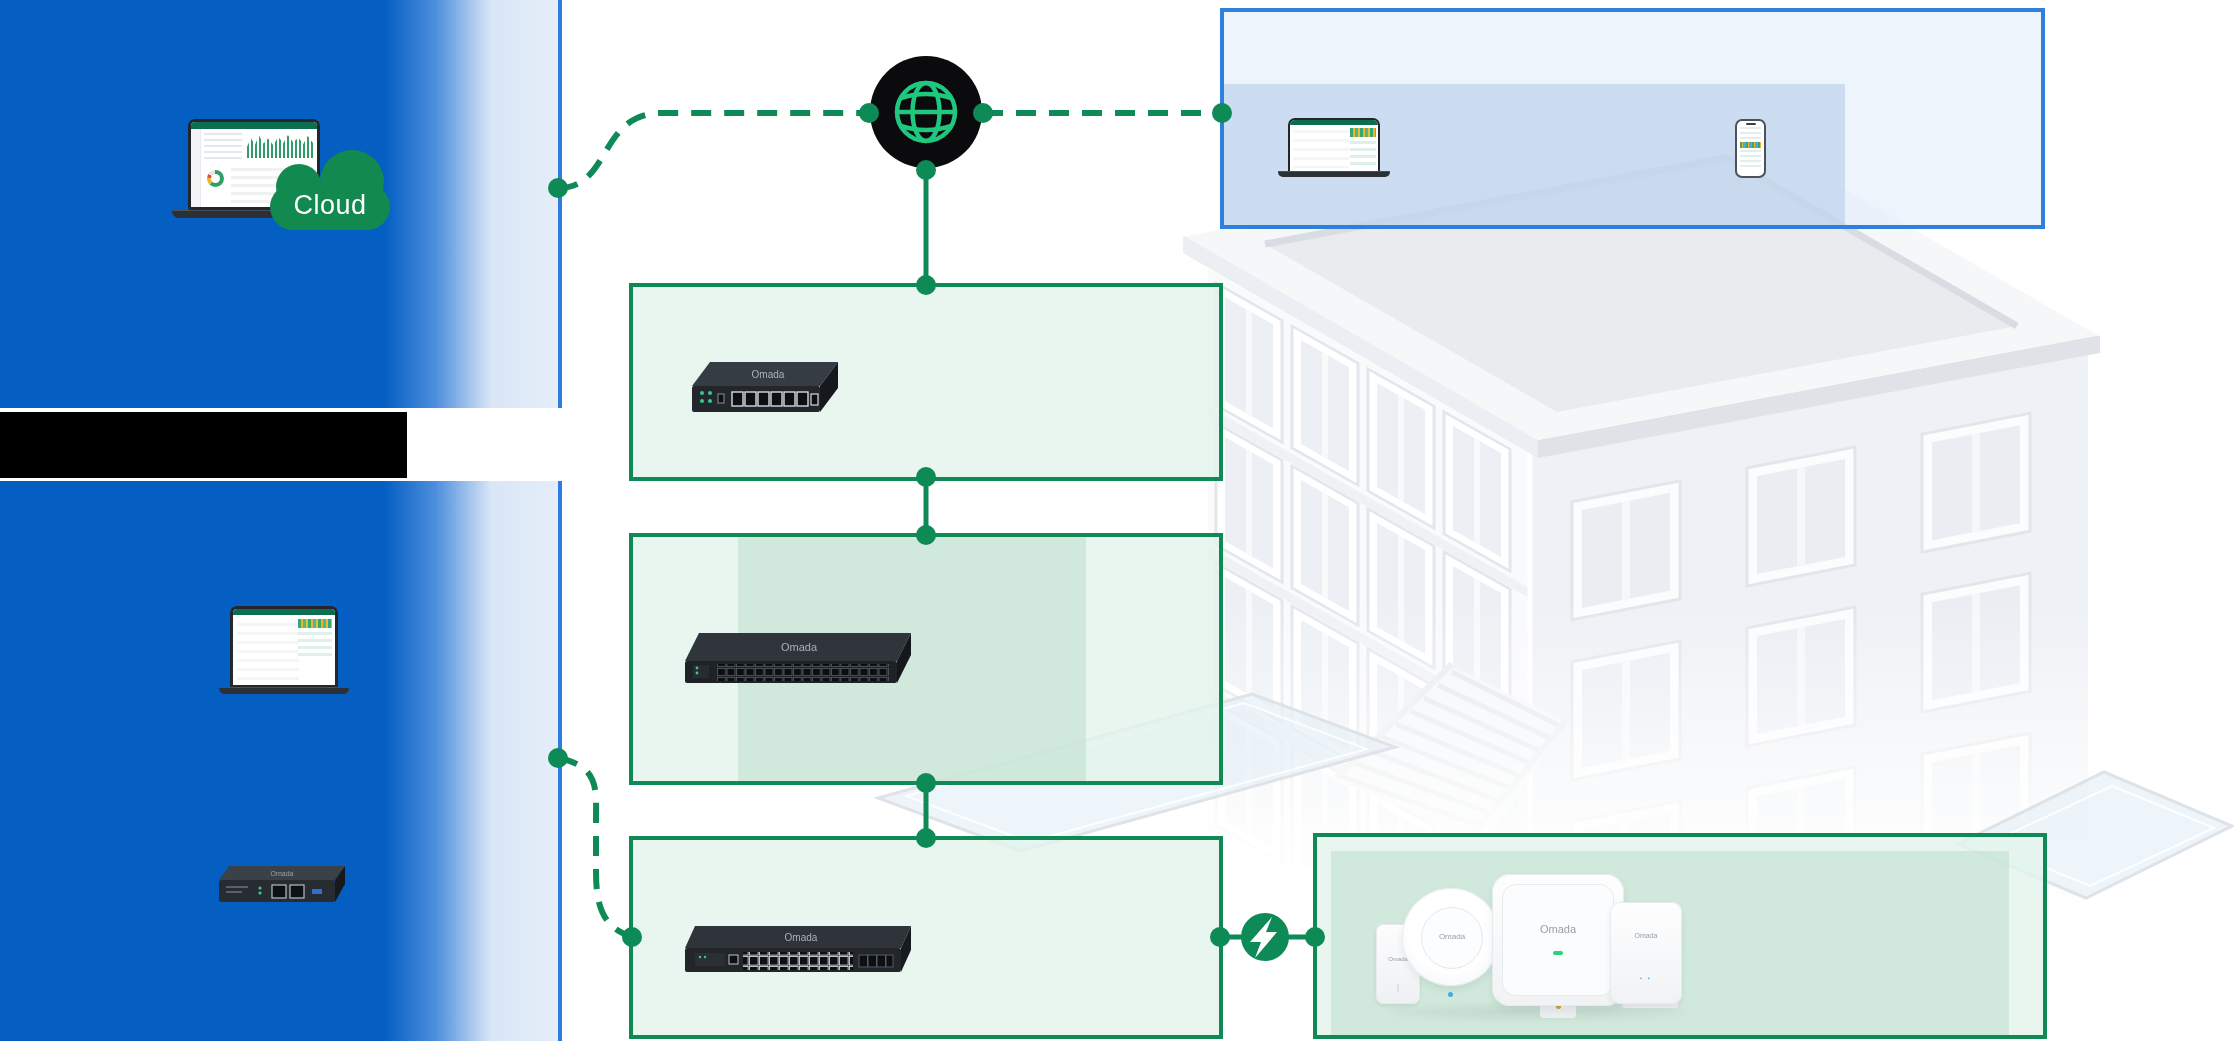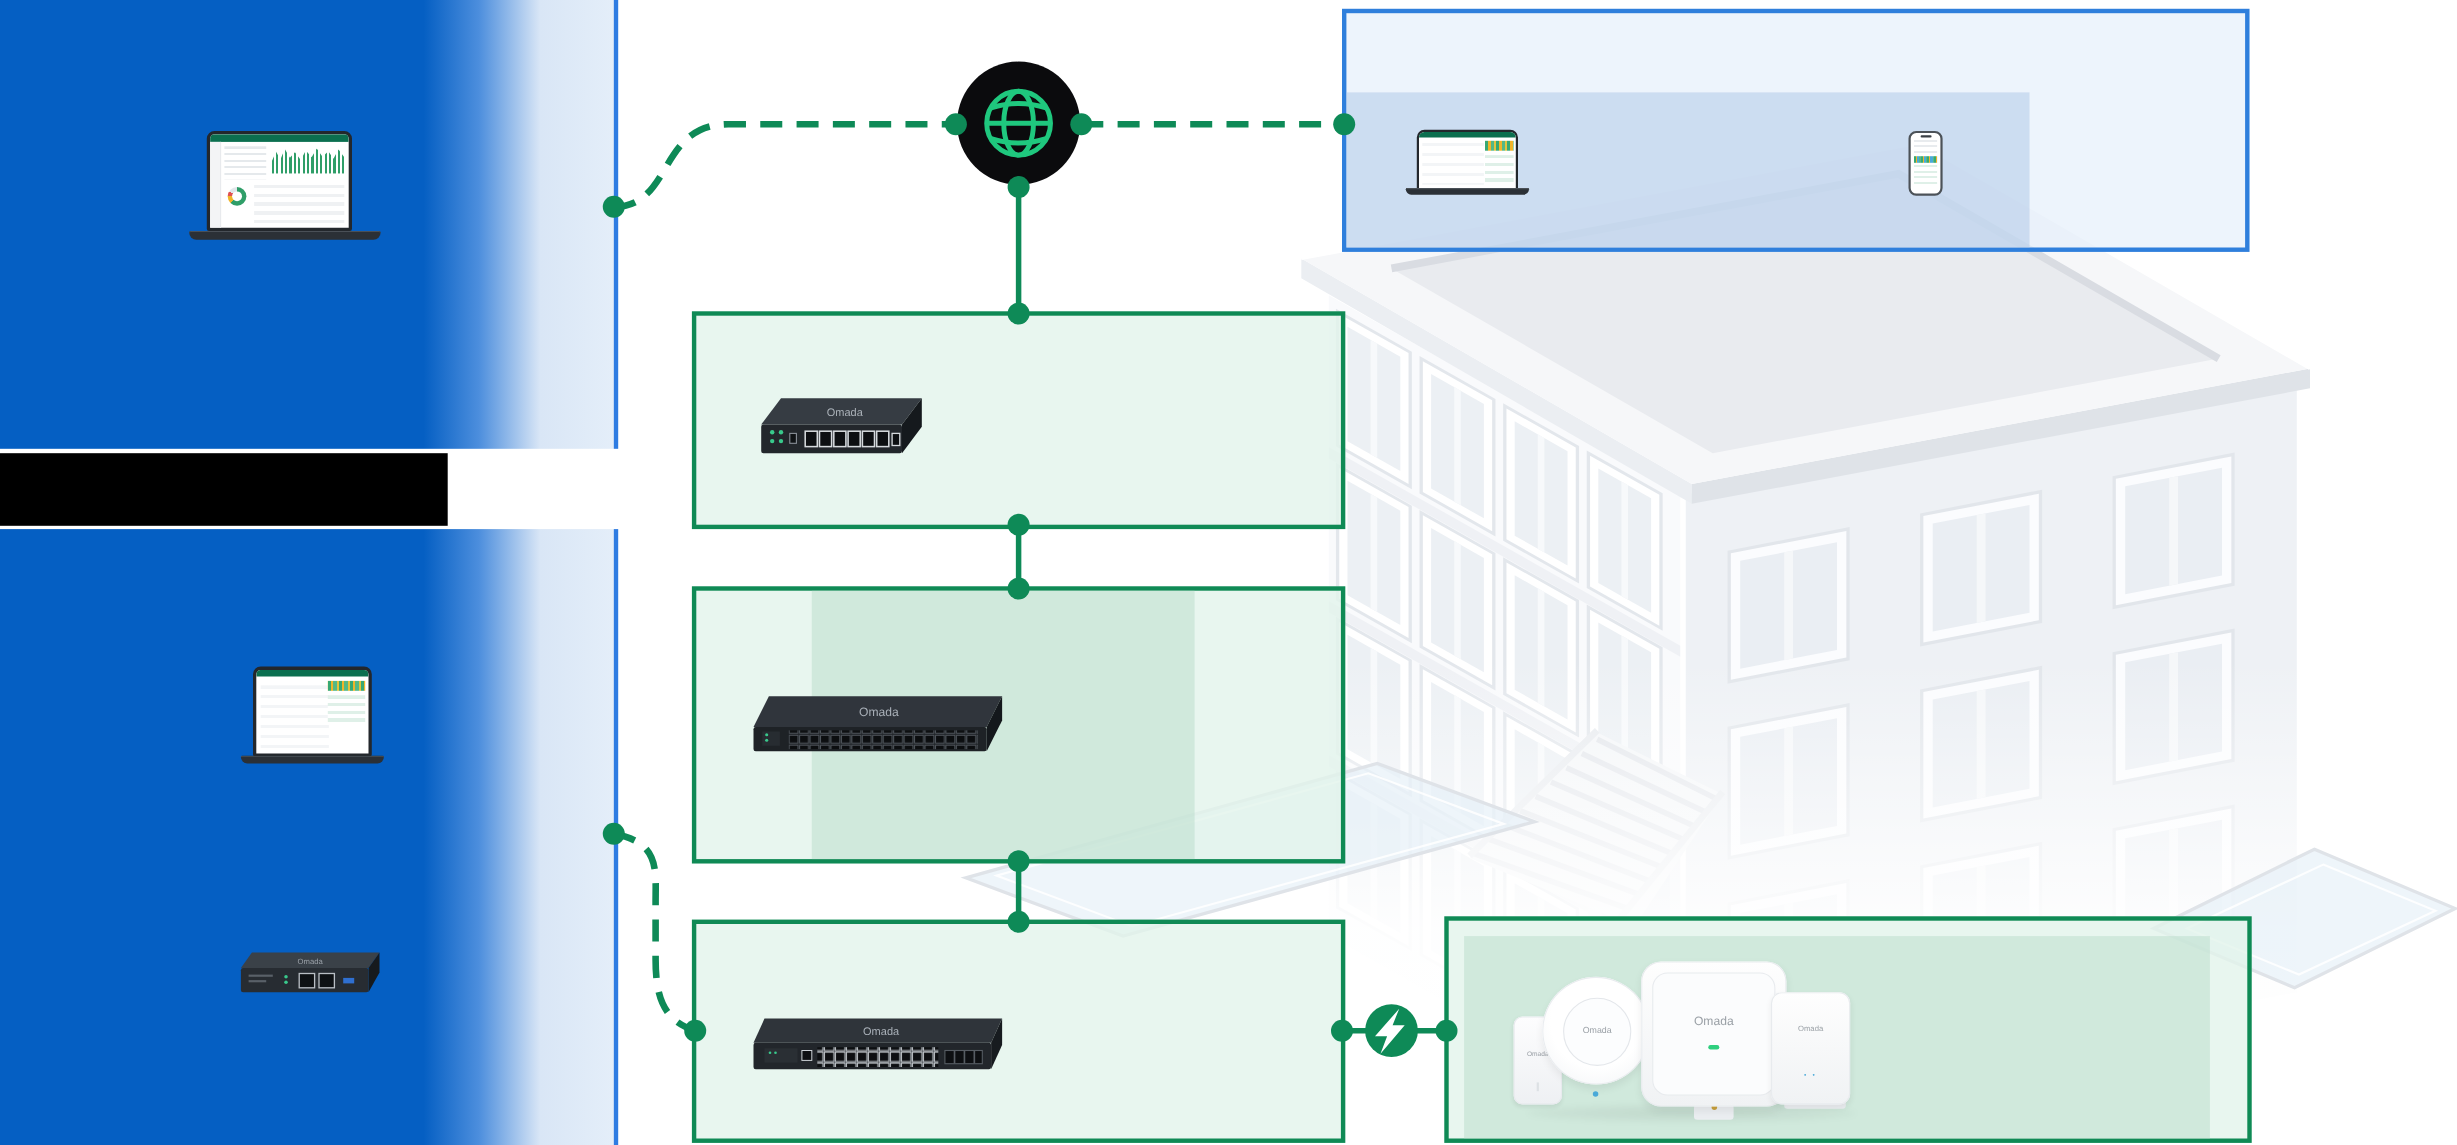--- a/index.html
+++ b/index.html
@@ -216,20 +216,26 @@
   <div class="gbox" style="left:629px;top:283px;width:594px;height:198px;"></div>
   <div class="gbox" style="left:629px;top:533px;width:594px;height:252px;"></div>
   <div class="gbox" style="left:629px;top:836px;width:594px;height:203px;"></div>
   <div class="gbox" style="left:1313px;top:833px;width:734px;height:206px;"></div>
   <div class="bbox" style="left:1220px;top:8px;width:825px;height:221px;"></div>
 
   <div class="shade-green" style="left:738px;top:537px;width:348px;height:244px;"></div>
   <div class="shade-green" style="left:1331px;top:851px;width:678px;height:184px;"></div>
   <div class="shade-blue" style="left:1224px;top:84px;width:621px;height:141px;"></div>
 
+  <div class="cloud">
+    <div class="cloud-bump-s"></div>
+    <div class="cloud-bump-l"></div>
+    <div class="cloud-body"></div>
+    <div class="cloud-text">Cloud</div>
+  </div>
 
   <div class="lap lapA">
     <div class="screen">
       <div class="scr-head" style="height:7px;"></div>
       <div class="la-side"></div>
       <div class="la-stats"></div>
       <div class="la-chart"></div>
       <div class="la-donut"></div>
       <div class="la-rows rows-light"></div>
     </div>

